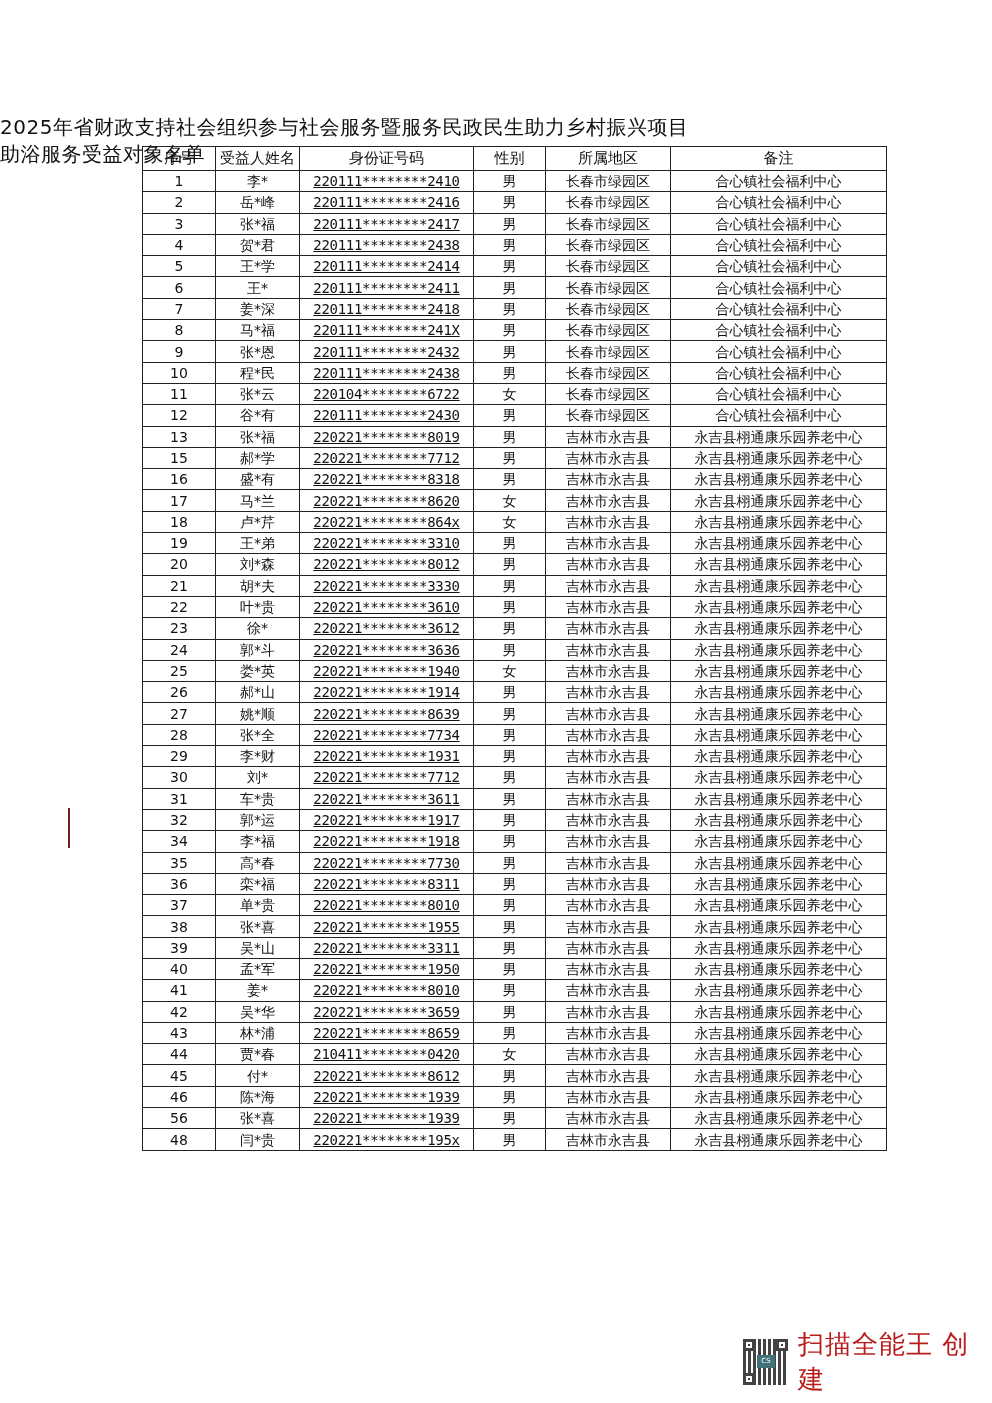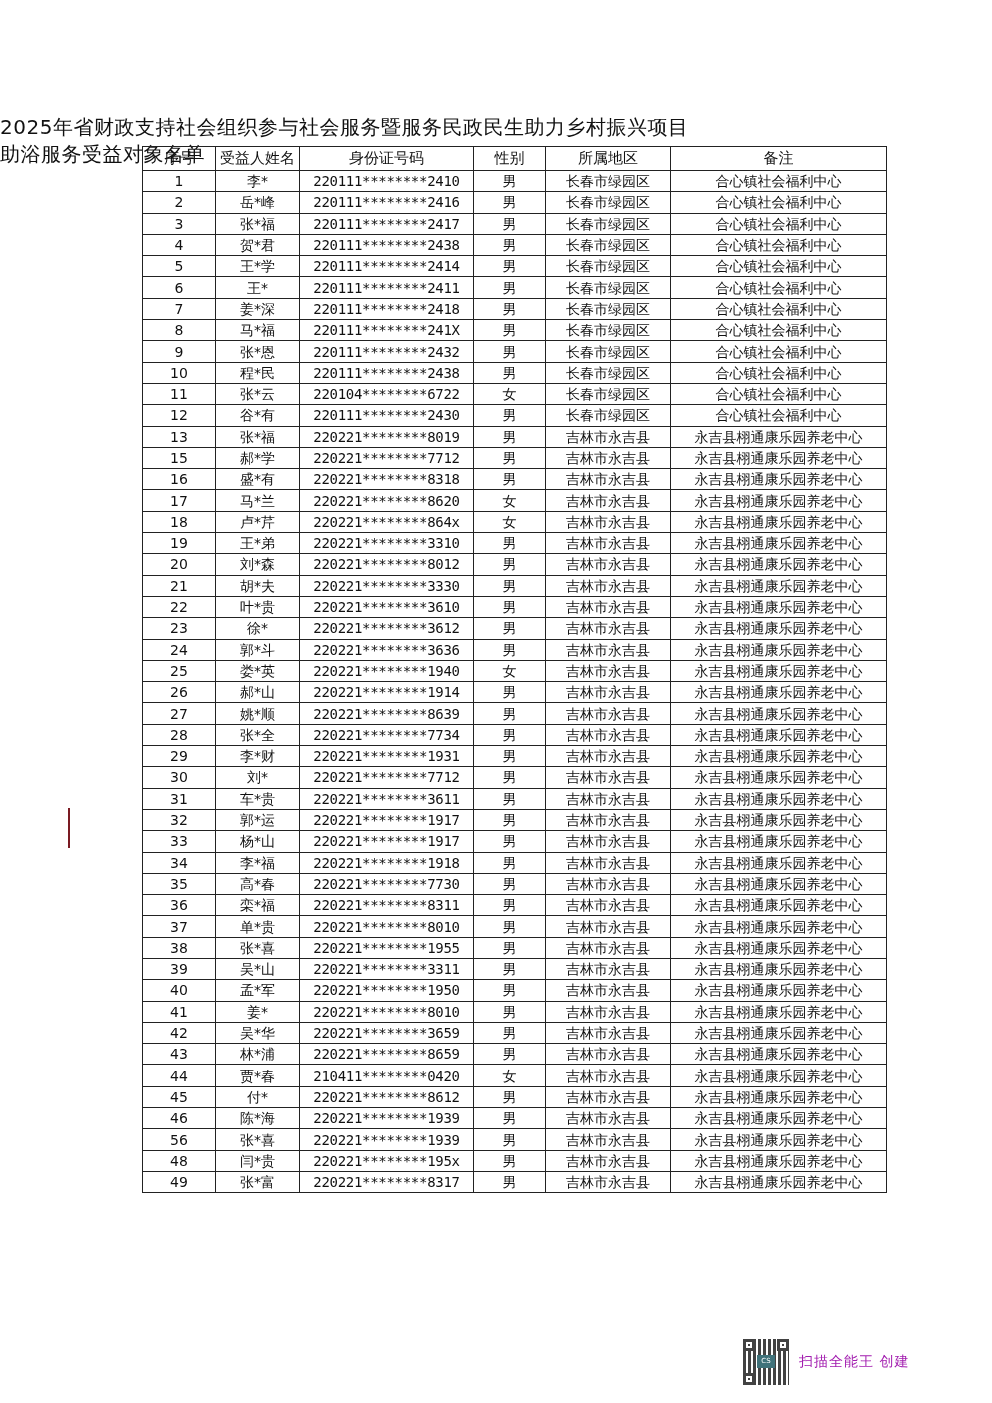--- a/index.html
+++ b/index.html
@@ -8,32 +8,32 @@
   .title { position:absolute; left:0; width:992px; text-align:left;
            font-size:20px; line-height:26px; letter-spacing:0.5px; color:#111;margin-top:26px; }
   .title.l1 { top:88px; }
   .title.l2 { top:115px; }
   table.roster { position:absolute; left:142px; top:146px; width:744px;
                  border-collapse:collapse; table-layout:fixed; }
   table.roster th, table.roster td { border:1.5px solid #222; padding:0; text-align:center;
                  white-space:nowrap; overflow:hidden; color:#111; }
   table.roster th { height:23px; font-size:15px; font-weight:normal;margin-left:48px; }
   table.roster td { height:20.3px; font-size:14px; line-height:20px; }
-  td.id { font-family: "DejaVu Sans Mono", "Liberation Mono", monospace; font-size:13.5px; letter-spacing:-0.3px; }
+  td.id { font-family: "DejaVu Sans Mono", "Liberation Mono", monospace; font-size:13.5px; letter-spacing:-0.3px;text-decoration:underline; }
   .margin-mark { position:absolute; left:68px; top:808px; width:2px; height:40px;
                  background:#7a1a22; }
   .footer { position:absolute; left:743px; top:1338px; height:48px; display:flex; align-items:center; }
   .qr { width:46px; height:46px; position:relative; background:
         repeating-linear-gradient(90deg,#222 0 3px,#fff 3px 5px),
         #fff; opacity:0.85; }
   .qr .corner { position:absolute; width:12px; height:12px; border:3px solid #222; background:#fff; box-sizing:border-box; }
   .qr .corner::after { content:""; position:absolute; left:2px; top:2px; width:2px; height:2px; background:#222; }
   .qr .cs { position:absolute; left:14px; top:16px; width:18px; height:13px; background:#1f5a63;
             color:#fff; font-size:7px; line-height:13px; text-align:center; font-family:"DejaVu Sans",sans-serif; }
-  .footer-text { margin-left:10px; font-size:14px; color:#a21caf; letter-spacing:1px; }
+  .footer-text { margin-left:10px; font-size:26px; color:#b91c1c; letter-spacing:1px; }
 </style>
 </head>
 <body>
 
 <div class="title l1">2025年省财政支持社会组织参与社会服务暨服务民政民生助力乡村振兴项目</div>
 <div class="title l2">助浴服务受益对象名单</div>
 
 <table class="roster">
   <colgroup>
     <col style="width:73px">
@@ -296,28 +296,20 @@
       </tr>
       <tr>
         <td>32</td>
         <td>郭*运</td>
         <td class="id">220221********1917</td>
         <td>男</td>
         <td>吉林市永吉县</td>
         <td>永吉县栩通康乐园养老中心</td>
       </tr>
       <tr>
-        <td>33</td>
-        <td>杨*山</td>
-        <td class="id">220221********1917</td>
-        <td>男</td>
-        <td>吉林市永吉县</td>
-        <td>永吉县栩通康乐园养老中心</td>
-      </tr>
-      <tr>
         <td>34</td>
         <td>李*福</td>
         <td class="id">220221********1918</td>
         <td>男</td>
         <td>吉林市永吉县</td>
         <td>永吉县栩通康乐园养老中心</td>
       </tr>
       <tr>
         <td>35</td>
         <td>高*春</td>
@@ -419,28 +411,20 @@
         <td>张*喜</td>
         <td class="id">220221********1939</td>
         <td>男</td>
         <td>吉林市永吉县</td>
         <td>永吉县栩通康乐园养老中心</td>
       </tr>
       <tr>
         <td>48</td>
         <td>闫*贵</td>
         <td class="id">220221********195x</td>
-        <td>男</td>
-        <td>吉林市永吉县</td>
-        <td>永吉县栩通康乐园养老中心</td>
-      </tr>
-      <tr>
-        <td>49</td>
-        <td>张*富</td>
-        <td class="id">220221********8317</td>
         <td>男</td>
         <td>吉林市永吉县</td>
         <td>永吉县栩通康乐园养老中心</td>
       </tr>
     </tbody>
 </table>
 
 <div class="margin-mark"></div>
 
 <div class="footer">

